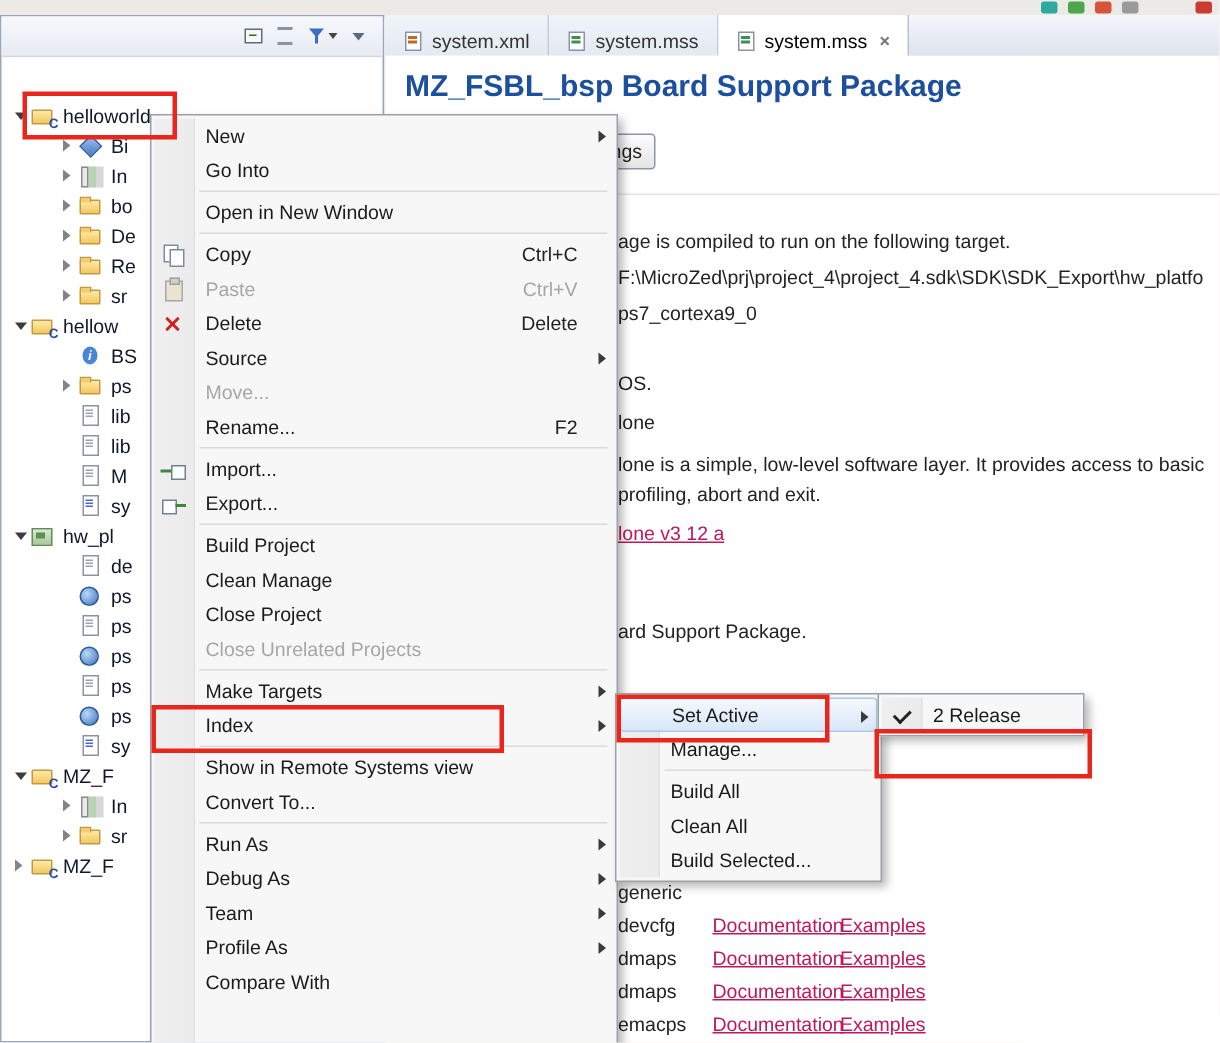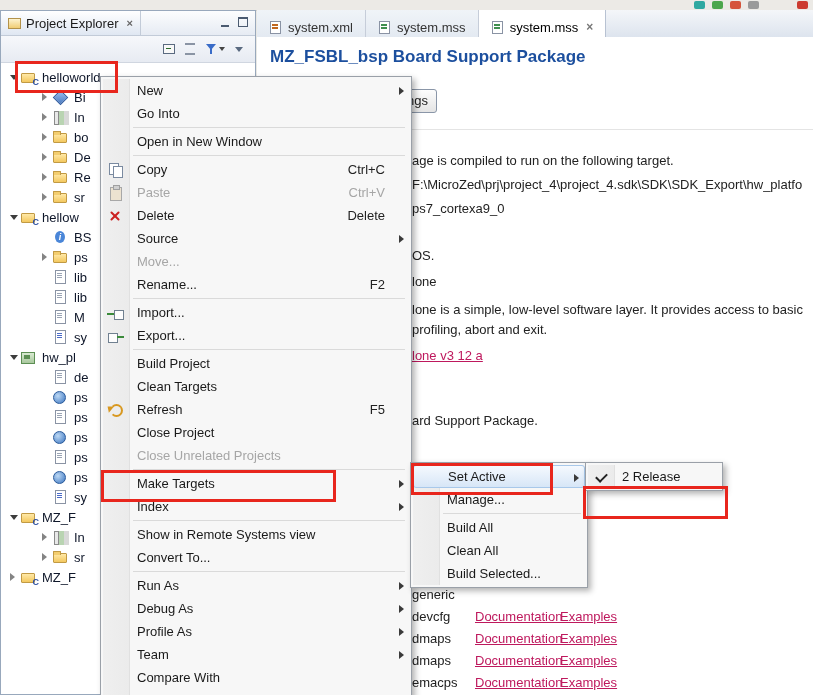--- a/index.html
+++ b/index.html
@@ -69,21 +69,21 @@
   .ed-tabs{height:27px;background:linear-gradient(#f4f6f9,#dde4ee);border-bottom:1px solid #b8c2d2;display:flex;align-items:stretch}
   .ed-tab{display:flex;align-items:center;gap:6px;padding:17px 12px;border-right:1px solid #c6cdd9;color:#333;background:linear-gradient(#f0f4f8,#e0e7f0);white-space:nowrap}
   .ed-tab.active{background:#fff;margin-bottom:-1px;border-right:1px solid #b8c2d2;color:#000}
   .ed-close{color:#777;font-weight:bold;font-size:12px;margin-left:2px}
   .ed-close::before{content:"×"}
   .ttico{width:13px;height:14px;position:relative;flex:none}
   .ttico::before{content:"";position:absolute;left:1px;top:1px;width:9px;height:11px;background:#fff;border:1px solid #8a93a4}
   .ttico[data-ticon="xml"]::after{content:"";position:absolute;left:3px;top:4px;width:6px;height:2px;background:#c06820;box-shadow:0 3px 0 #c06820}
   .ttico[data-ticon="mss"]::after{content:"";position:absolute;left:3px;top:4px;width:6px;height:2px;background:#3f8f4f;box-shadow:0 3px 0 #3f8f4f}
   .ed-content{position:absolute;left:0;top:27px;right:0;bottom:0;background:#fff;overflow:hidden}
-  .pg-title{position:absolute;left:13px;top:10px;font-size:17px;font-weight:bold;color:#1c4f9e;white-space:nowrap}
+  .pg-title{position:absolute;left:13px;top:10px;font-size:20px;font-weight:bold;color:#1c4f9e;white-space:nowrap}
   .pg-btn{position:absolute;left:100px;top:52px;width:80px;height:24px;border:1px solid #8a96a8;border-radius:3px;background:linear-gradient(#fdfdfd,#e4e4e4);text-align:right;padding:0 8px;line-height:22px;box-sizing:border-box;color:#222}
   .pg-hr{position:absolute;left:0;top:92px;width:100%;height:1px;background:#e4e4e4}
   .pg-line{position:absolute;left:155px;white-space:nowrap;color:#222}
   .l-target{top:116px}
   .l-path{top:140px}
   .l-proc{top:164px}
   .l-os{top:211px}
   .l-osname{top:237px}
   .l-desc1{top:265px}
   .l-desc2{top:285px}
@@ -136,31 +136,20 @@
 
 <div class="top-strip">
   <span class="mini-ic" id="mic1"></span>
   <span class="mini-ic" id="mic2"></span>
   <span class="mini-ic" id="mic3"></span>
   <span class="mini-ic" id="mic4"></span>
   <span class="mini-ic" id="mic5"></span>
 </div>
 
 <div class="pe">
-  <div class="pe-header">
-    <div class="pe-tab">
-      <span class="pe-view-icon"></span>
-      <span class="pe-title">Project Explorer</span>
-      <span class="pe-tab-close"></span>
-    </div>
-    <div class="pe-winbtns">
-      <span class="ic-min"></span>
-      <span class="ic-max"></span>
-    </div>
-  </div>
   <div class="pe-toolbar">
     <span class="pe-btn">
         <span class="ic-collapse"></span>
       </span>
     <span class="pe-btn">
         <span class="ic-link"></span>
       </span>
     <span class="pe-btn">
         <span class="ic-funnel"></span>
         <span class="ic-caret-sm"></span>
@@ -440,28 +429,22 @@
     </div>
     <div class="menu-sep"></div>
     <div class="menu-item">
       <span class="mi-icon"></span>
       <span class="mi-label">Build Project</span>
       <span class="mi-shortcut"></span>
 
     </div>
     <div class="menu-item">
       <span class="mi-icon"></span>
-      <span class="mi-label">Clean Targets</span>
-      <span class="mi-shortcut"></span>
-
-    </div>
-    <div class="menu-item">
-      <span class="mi-icon" data-icon="refresh"></span>
-      <span class="mi-label">Refresh</span>
-      <span class="mi-shortcut">F5</span>
+      <span class="mi-label">Clean Manage</span>
+      <span class="mi-shortcut"></span>
 
     </div>
     <div class="menu-item">
       <span class="mi-icon"></span>
       <span class="mi-label">Close Project</span>
       <span class="mi-shortcut"></span>
 
     </div>
     <div class="menu-item disabled">
       <span class="mi-icon"></span>
@@ -503,27 +486,27 @@
       <span class="mi-arrow"></span>
     </div>
     <div class="menu-item">
       <span class="mi-icon"></span>
       <span class="mi-label">Debug As</span>
       <span class="mi-shortcut"></span>
       <span class="mi-arrow"></span>
     </div>
     <div class="menu-item">
       <span class="mi-icon"></span>
+      <span class="mi-label">Team</span>
+      <span class="mi-shortcut"></span>
+      <span class="mi-arrow"></span>
+    </div>
+    <div class="menu-item">
+      <span class="mi-icon"></span>
       <span class="mi-label">Profile As</span>
-      <span class="mi-shortcut"></span>
-      <span class="mi-arrow"></span>
-    </div>
-    <div class="menu-item">
-      <span class="mi-icon"></span>
-      <span class="mi-label">Team</span>
       <span class="mi-shortcut"></span>
       <span class="mi-arrow"></span>
     </div>
     <div class="menu-item">
       <span class="mi-icon"></span>
       <span class="mi-label">Compare With</span>
       <span class="mi-shortcut"></span>
 
     </div>
   </div>

